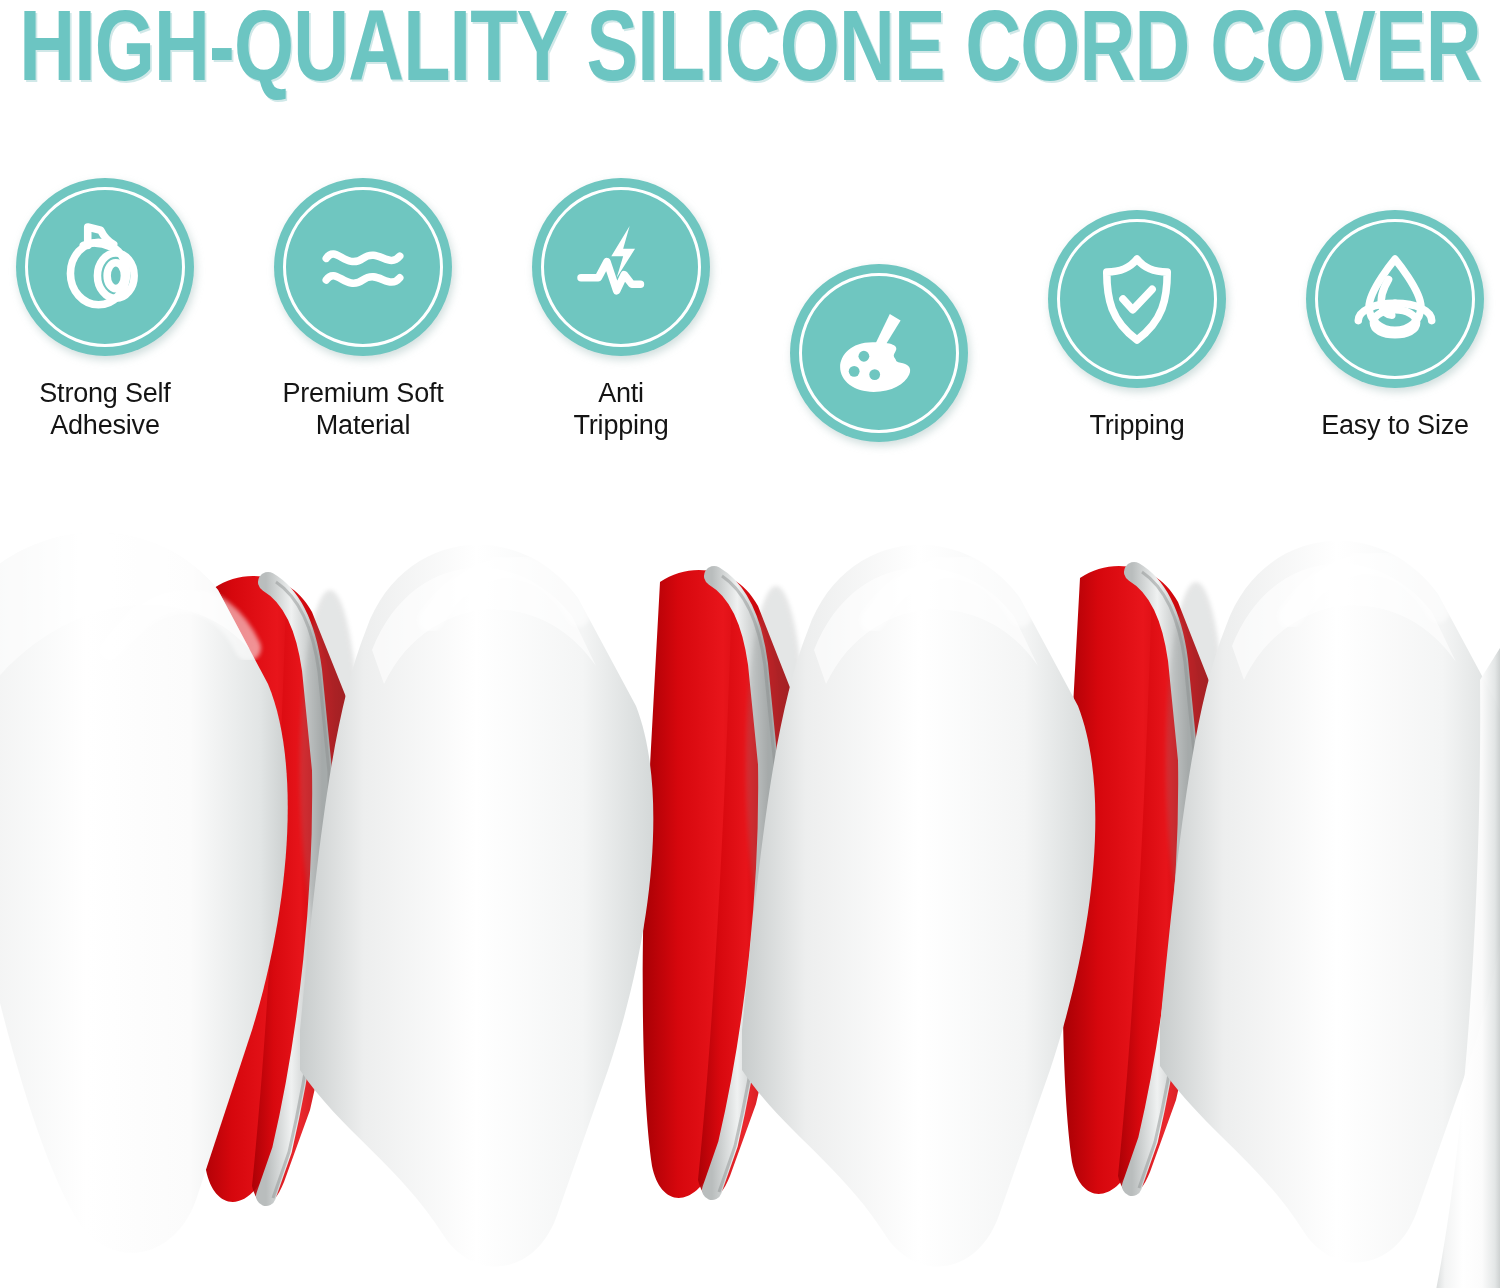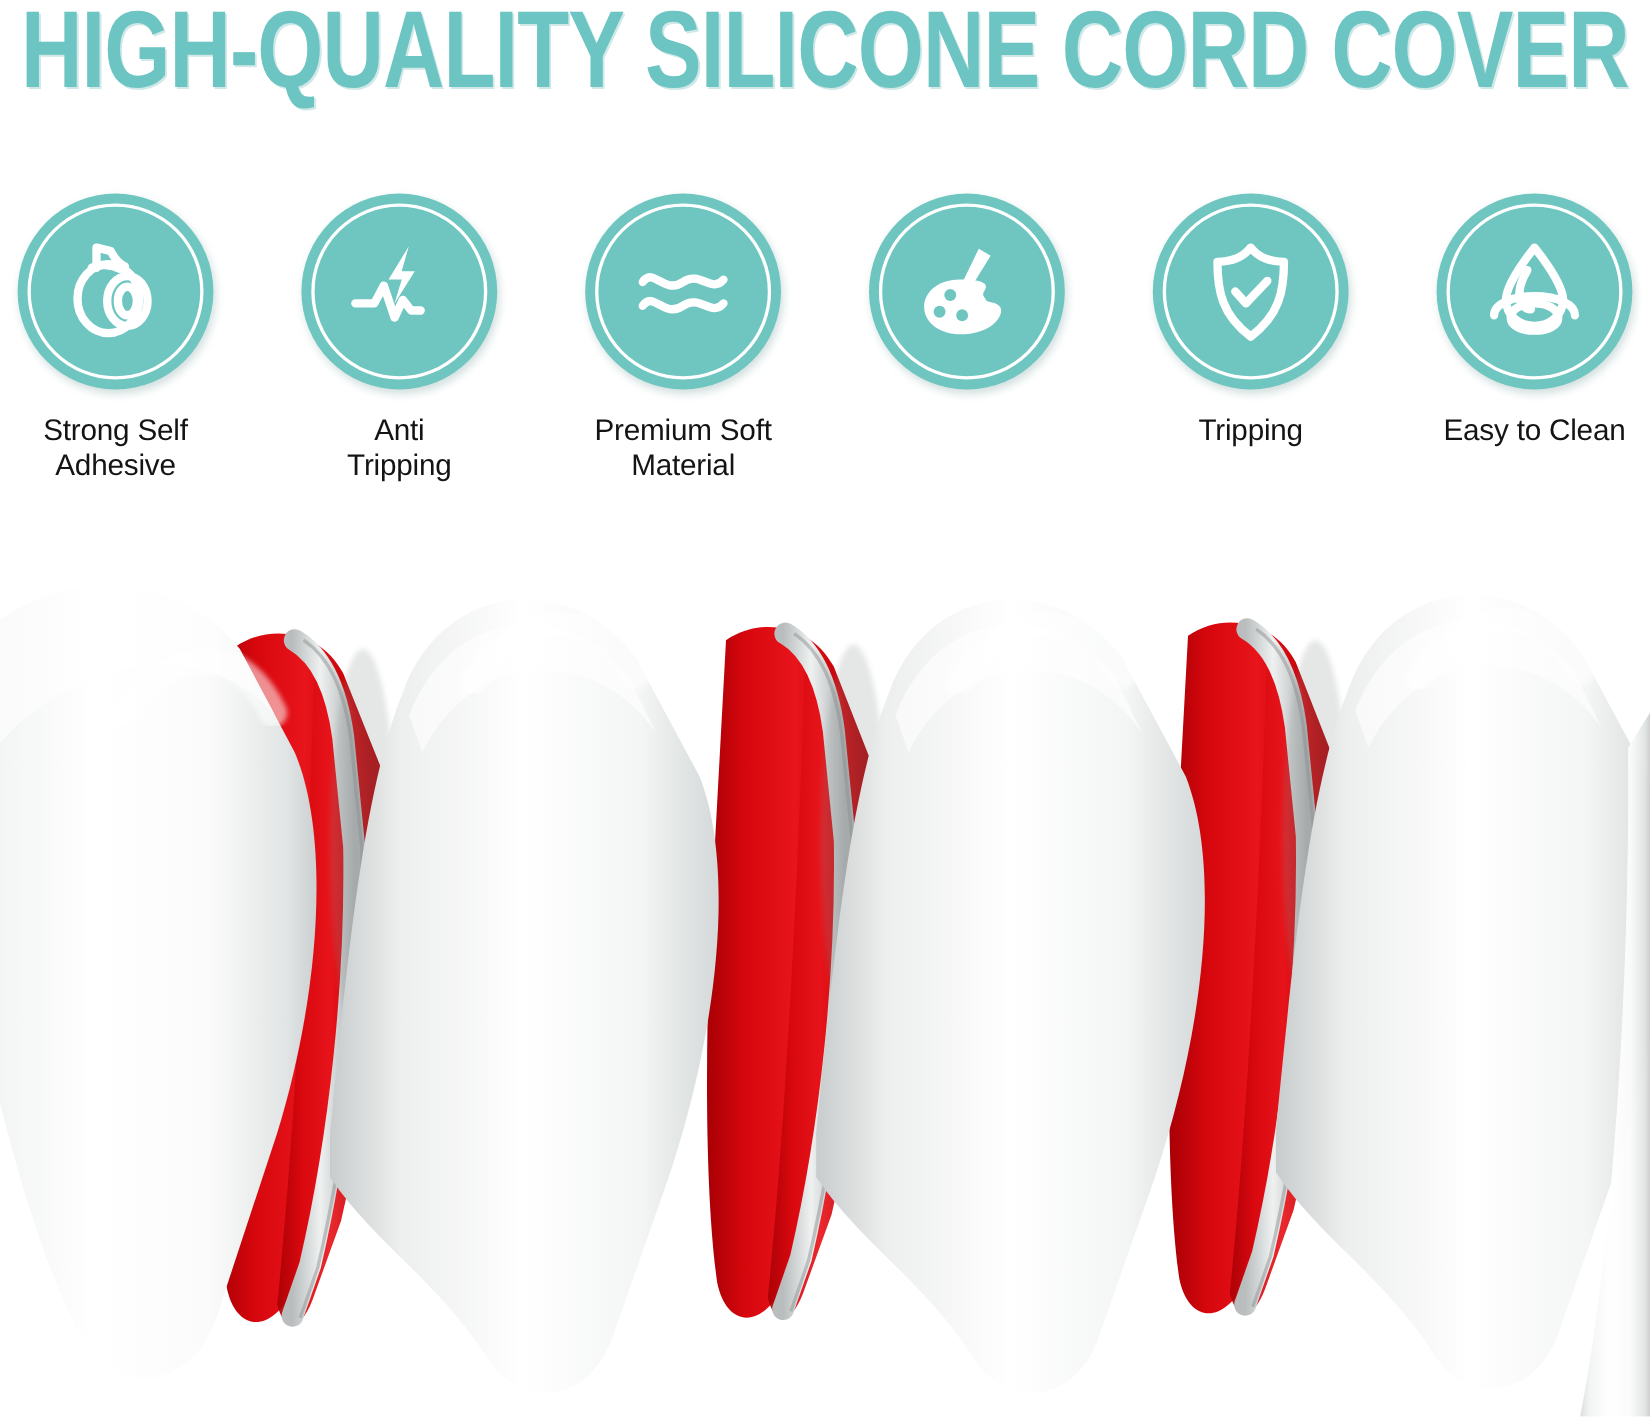--- a/index.html
+++ b/index.html
@@ -21,22 +21,22 @@
     letter-spacing:-1px;
     color:#6CC5C2;
     transform:scaleX(0.84) scaleY(1.08);
     transform-origin:center top;
     white-space:nowrap;
     text-shadow:2px 2px 0 rgba(120,190,188,.35);
   }
 
   
   .features{
-    position:absolute; left:0; top:176px; width:1500px; height:290px;
-    display:flex; justify-content:center; align-items:flex-start;
+    position:absolute; left:0; top:152px; width:1500px; height:290px;
+    display:flex; justify-content:center; align-items:flex-end;
     gap:80px;
   }
   .feature{
     width:178px;
     display:flex; flex-direction:column; align-items:center;
   }
   .badge{
     position:relative;
     width:178px; height:178px; border-radius:50%;
     background:#6FC6C0;
@@ -93,37 +93,37 @@
           <path class="st" d="M30 30 C36 27 46 27 54 31"></path>
         </svg>
       </div>
       <div class="caption">Strong Self
 Adhesive</div>
     </div>
 
     <div class="feature">
       <div class="badge">
         <svg viewBox="0 0 100 100" aria-hidden="true">
+          <path class="st" d="M16 42 C25 29 34 53 50 42 C64 32 74 52 84 40" stroke-width="9"></path>
+          <path class="st" d="M16 62 C25 49 34 73 50 62 C64 52 74 72 84 60" stroke-width="9"></path>
+        </svg>
+      </div>
+      <div class="caption">Premium Soft
+Material</div>
+    </div>
+
+    <div class="feature">
+      <div class="badge">
+        <svg viewBox="0 0 100 100" aria-hidden="true">
           <path class="sf" d="M58 12 L41 40 L52 40 L46 60 L63 33 L52 33 Z"></path>
           <path class="st" d="M13 60 L29 60 L37 45 L46 72 L53 57 L60 66 L68 66" stroke-width="9"></path>
         </svg>
       </div>
       <div class="caption">Anti
 Tripping</div>
-    </div>
-
-    <div class="feature">
-      <div class="badge">
-        <svg viewBox="0 0 100 100" aria-hidden="true">
-          <path class="st" d="M16 42 C25 29 34 53 50 42 C64 32 74 52 84 40" stroke-width="9"></path>
-          <path class="st" d="M16 62 C25 49 34 73 50 62 C64 52 74 72 84 60" stroke-width="9"></path>
-        </svg>
-      </div>
-      <div class="caption">Premium Soft
-Material</div>
     </div>
 
     <div class="feature">
       <div class="badge">
         <svg viewBox="0 0 100 100" aria-hidden="true">
           <path class="sf" d="M44 40 C24 40 14 52 14 63 C14 76 27 86 45 86 C62 86 74 79 78 70
                               C81 63 76 60 70 59 C64 58 62 53 65 49 C69 43 62 40 44 40 Z"></path>
           <circle cx="36" cy="53" r="5" fill="#6FC6C0"></circle>
           <circle cx="27" cy="67" r="5" fill="#6FC6C0"></circle>
           <circle cx="46" cy="70" r="5" fill="#6FC6C0"></circle>
@@ -149,21 +149,21 @@
         <svg viewBox="0 0 100 100" aria-hidden="true">
           <path class="st" d="M50 13 C50 13 26 42 26 57 C26 70 37 79 50 79 C63 79 74 70 74 57
                               C74 42 50 13 50 13 Z" stroke-width="7"></path>
           <path class="st" d="M44 32 C38 42 36 50 38 57 C39 62 43 65 47 65" stroke-width="6"></path>
           <path class="st" d="M30 72 C30 65 39 60 50 60 C61 60 70 65 70 72 C70 79 61 83 50 83
                               C39 83 30 79 30 72 Z" stroke-width="6"></path>
           <path class="st" d="M16 70 C16 61 30 54 50 54" stroke-width="6"></path>
           <path class="st" d="M84 70 C84 61 70 54 50 54" stroke-width="6"></path>
         </svg>
       </div>
-      <div class="caption">Easy to Clean</div>
+      <div class="caption">Easy to Size</div>
     </div>
 
   </div>
 
   <div class="product">
     <svg viewBox="0 0 1500 818" preserveAspectRatio="none" aria-hidden="true">
       <defs>
 
         <linearGradient id="tubeA" x1="0" y1="0" x2="1" y2="0">
           <stop offset="0%" stop-color="#D9DCDC"></stop>

